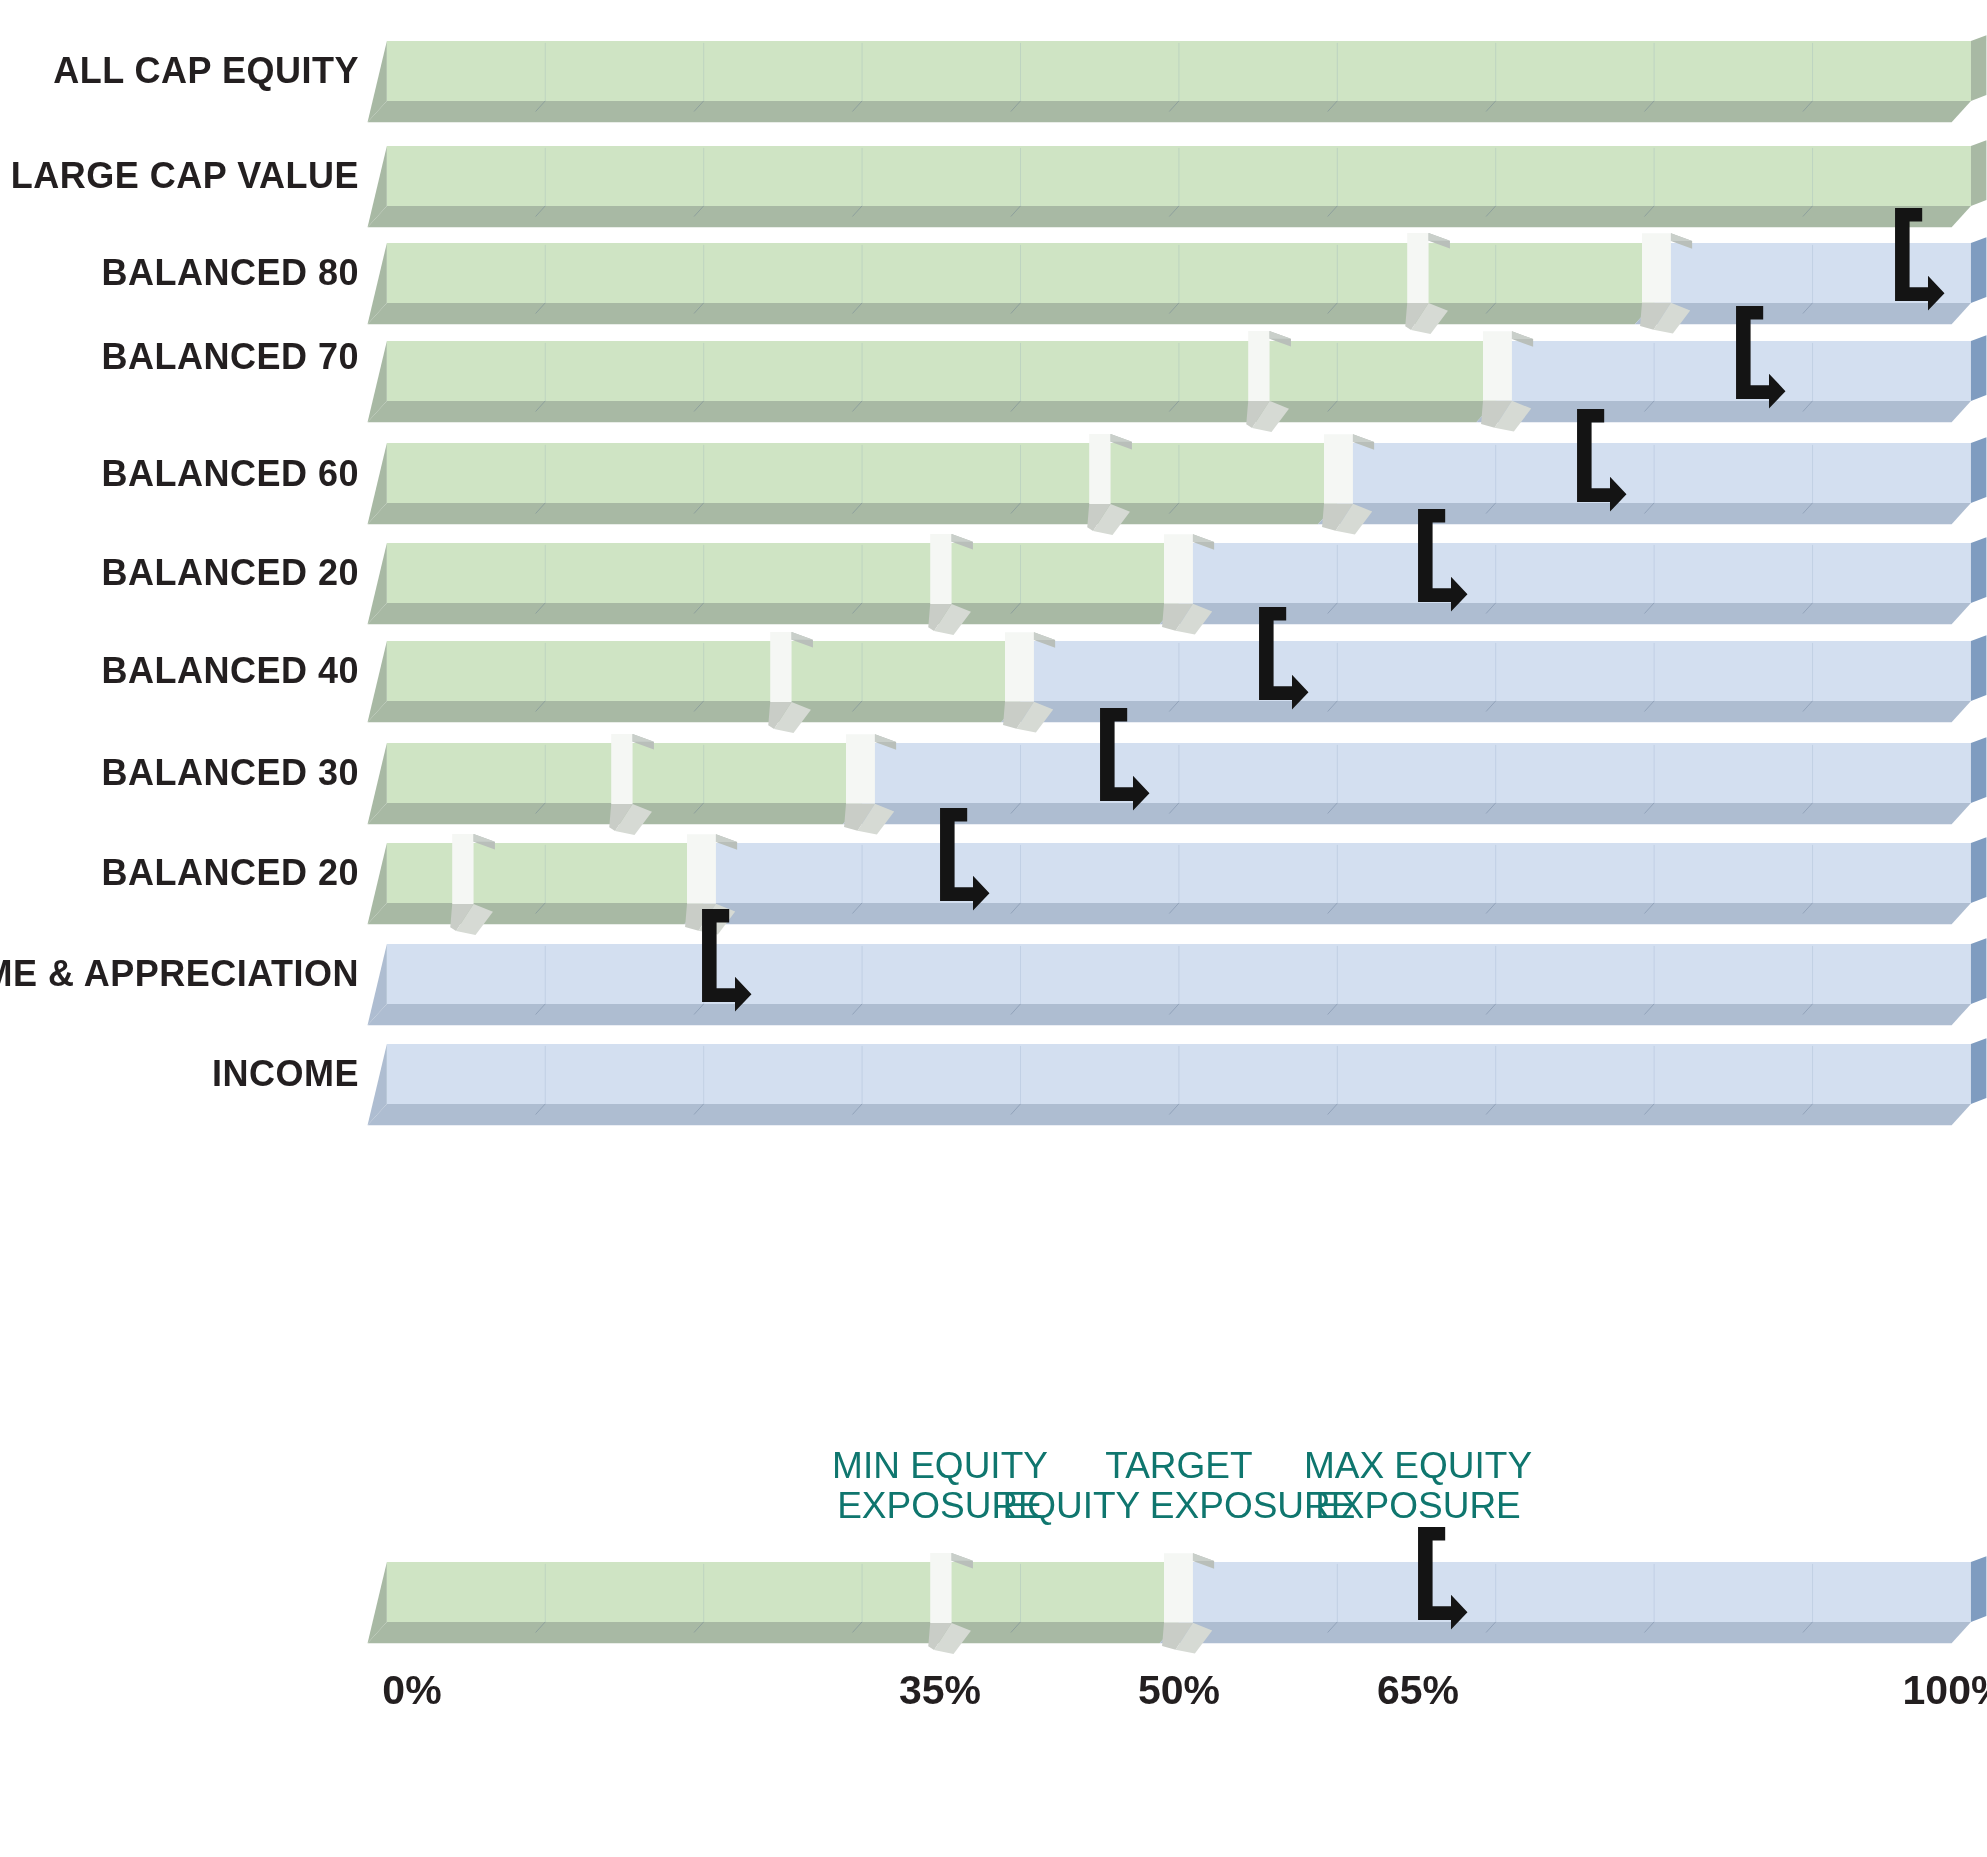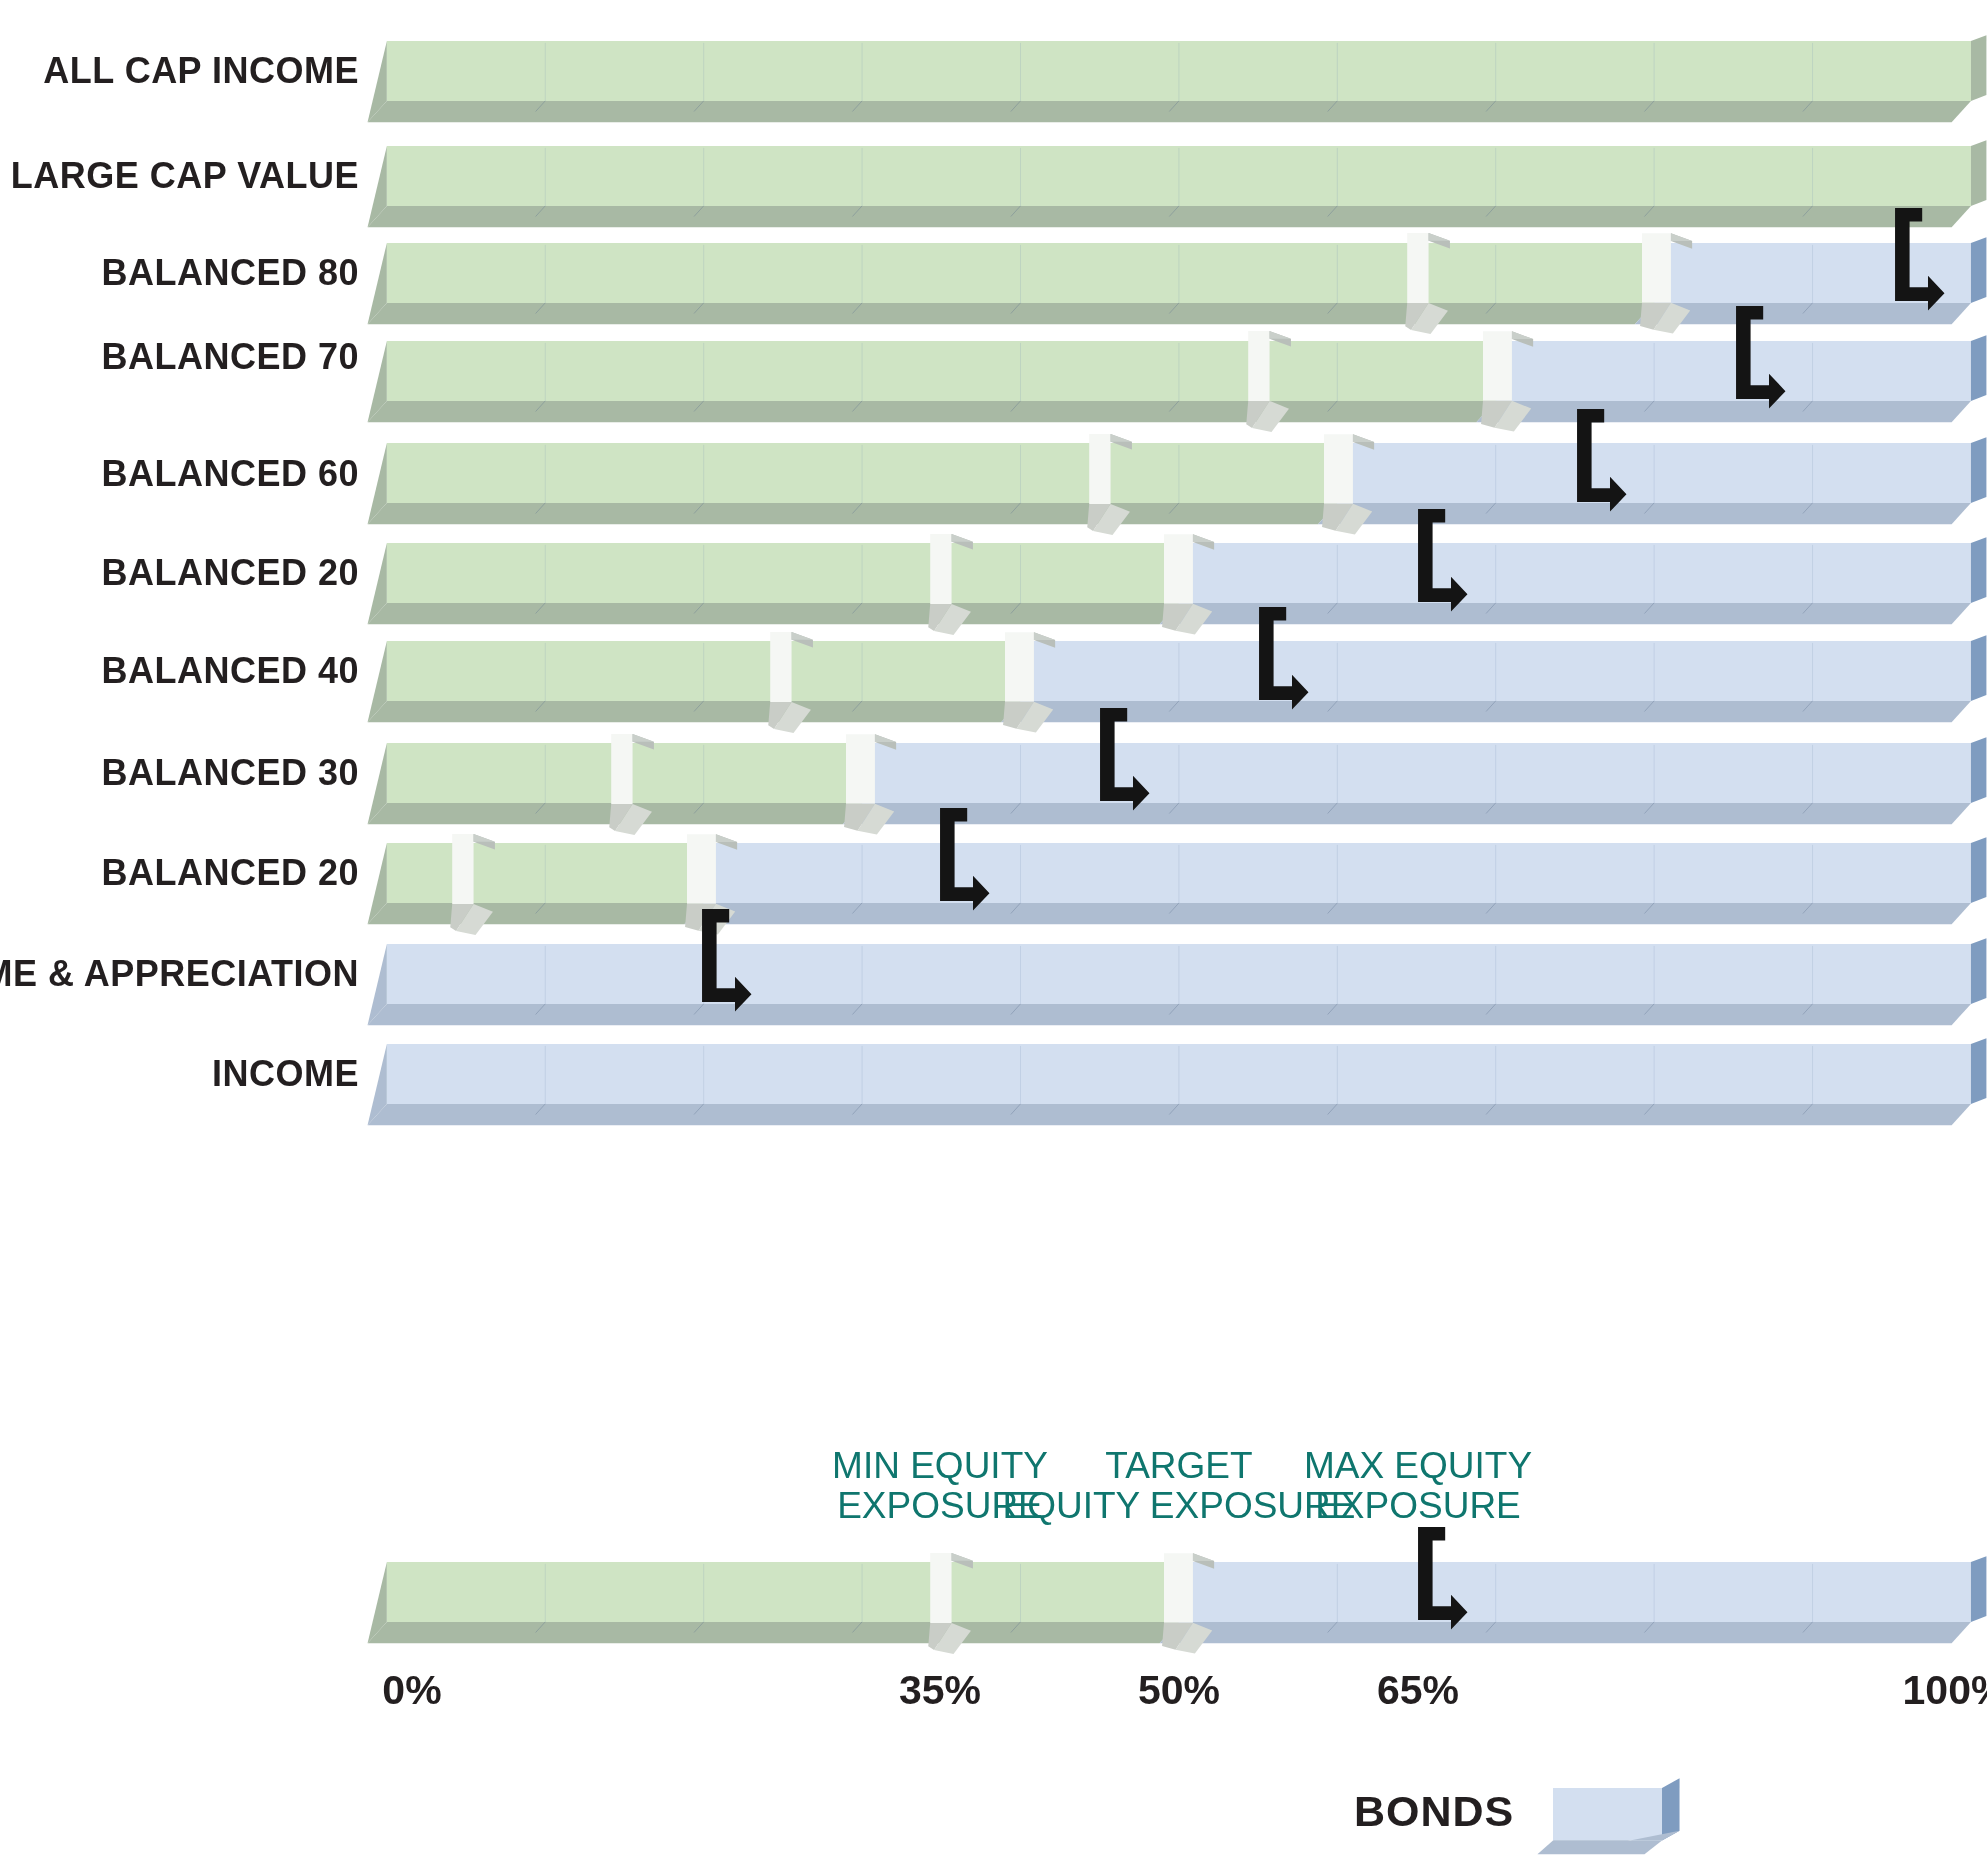--- a/index.html
+++ b/index.html
@@ -48,21 +48,21 @@
 
   
   .legend-item{position:absolute;display:flex;align-items:center;gap:39px;}
   .legend-text{font-size:43px;font-weight:bold;color:#231f20;letter-spacing:1px;}
   .swatch{position:relative;width:116px;height:54px;}
 </style>
 </head>
 <body>
 
 <div id="stage">
-    <div class="row-label" style="top: 71px;">ALL CAP INCOME</div>
+    <div class="row-label" style="top: 71px;">ALL CAP EQUITY</div>
     <div class="bar-row" style="left: 383px; top: 41px; width: 1591px;">
       <svg width="1615" height="85" style="position: absolute; left: 0px; top: 0px; overflow: visible;" viewBox="0 0 1664 88">
         <polygon points="0,62 1639.9999999999998,62 1619.9999999999998,84 -20,84" fill="#a8b9a4"></polygon>
         <polygon points="0,62 -20,84 -20,84" fill="#a8b9a4"></polygon>
         <polygon points="0,0 0,62 -20,84 -20,84" fill="#a8b9a4"></polygon>
         <polygon points="0,0 1639.9999999999998,0 1639.9999999999998,62 0,62" fill="#cfe4c4"></polygon>
         <polygon points="1639.9999999999998,0 1655.9999999999998,-6 1655.9999999999998,56 1639.9999999999998,62" fill="#a8b9a4"></polygon>
         <line x1="164" y1="62" x2="154" y2="73" stroke="rgba(90,110,140,.35)" stroke-width="1"></line>
         <line x1="328" y1="62" x2="318" y2="73" stroke="rgba(90,110,140,.35)" stroke-width="1"></line>
         <line x1="491.99999999999994" y1="62" x2="481.99999999999994" y2="73" stroke="rgba(90,110,140,.35)" stroke-width="1"></line>
@@ -555,23 +555,14 @@
     </div>
     <div class="annot" style="left: 1418px; top: 1446px;">
       <div>MAX EQUITY</div>
       <div>EXPOSURE</div>
     </div>
     <div class="tick-label" style="left: 412px;">0%</div>
     <div class="tick-label" style="left: 940px;">35%</div>
     <div class="tick-label" style="left: 1179px;">50%</div>
     <div class="tick-label" style="left: 1418px;">65%</div>
     <div class="tick-label" style="left: 1955px;">100%</div>
-    <div class="legend-item" style="left: 1354px; top: 1784px;">
-      <span class="legend-text">BONDS</span>
-      <span class="swatch"><svg width="146" height="78" style="overflow: visible;" viewBox="0 0 150 80">
-          <polygon points="0,4 112,4 112,58 0,58" fill="#d3dff0"></polygon>
-          <polygon points="112,4 130,-6 130,48 112,58" fill="#7f9cc0"></polygon>
-          <polygon points="0,58 112,58 130,48 130,48 18,70 0,58" fill="#aebdd1"></polygon>
-          <polygon points="0,58 112,58 94,72 -16,72" fill="#aebdd1"></polygon>
-        </svg></span>
-    </div>
   </div>
 
 
 </body></html>

